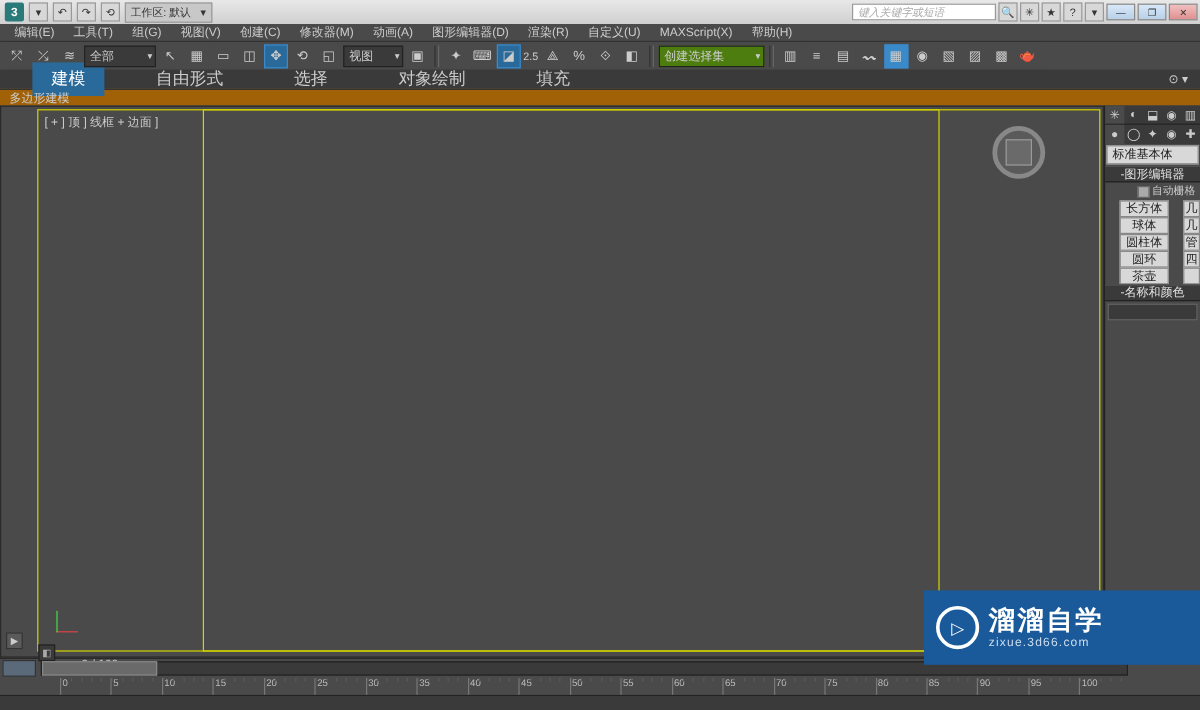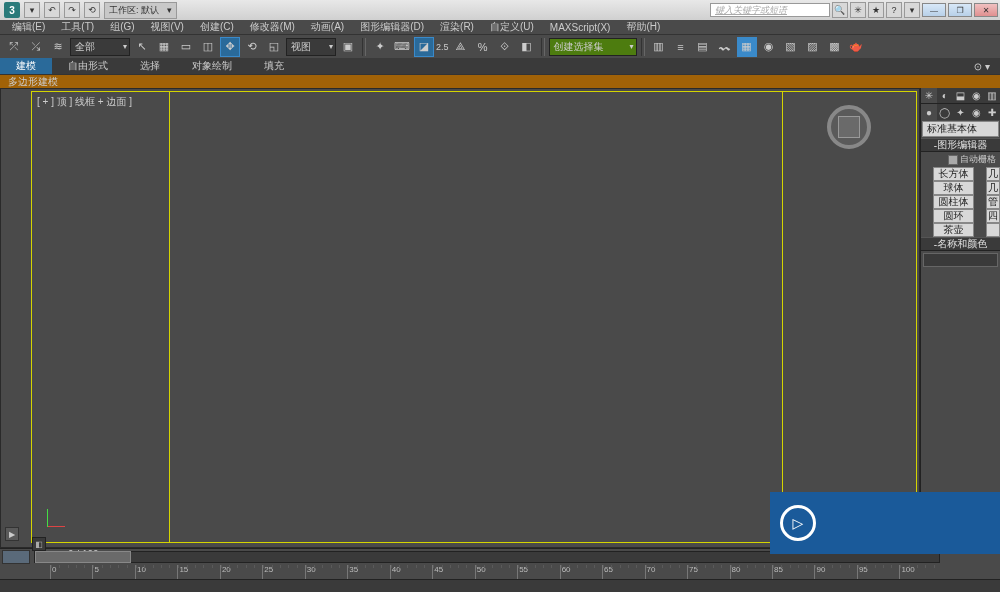--- a/index.html
+++ b/index.html
@@ -6,40 +6,40 @@
 body { width: 1000px; height: 592px; background: #4a4a4a; overflow: hidden; position: relative; }
 
 
 .titlebar { height: 20px; background: linear-gradient(#e8e8e8, #d0d0d0); display: flex; align-items: center; font-size: 10px; color: #333; position: relative; }
 .titlebar-left { display: flex; align-items: center; gap: 4px; padding-left: 4px; }
 .app-icon { width: 16px; height: 16px; background: #2a7a7a; border-radius: 2px; display: flex; align-items: center; justify-content: center; color: #fff; font-size: 10px; font-weight: bold; }
 .tb-btn { width: 16px; height: 16px; background: #d8d8d8; border: 1px solid #999; display: flex; align-items: center; justify-content: center; font-size: 9px; cursor: pointer; }
 .workspace { display: flex; align-items: center; gap: 2px; background: #c8c8c8; padding: 1px 4px; border: 1px solid #999; font-size: 9px; }
 .titlebar-center { position: absolute; left: 50%; transform: translateX(-50%); color: #444; font-size: 10px; }
 .titlebar-right { margin-left: auto; display: flex; align-items: center; gap: 2px; padding-right: 2px; }
-.search-box { width: 120px; height: 14px; background: #fff; border: 1px solid #999; font-size: 9px; font-style: italic; color: #aaa; padding: 0 4px; display:flex; align-items:center;text-decoration:underline; }
+.search-box { width: 120px; height: 14px; background: #fff; border: 1px solid #999; font-size: 9px; font-style: italic; color: #aaa; padding: 0 4px; display:flex; align-items:center; }
 .win-btn { width: 24px; height: 14px; background: linear-gradient(#d8e8f8,#b8d0e8); border: 1px solid #888; display: flex; align-items: center; justify-content: center; font-size: 8px; cursor: pointer; }
 .win-close { background: linear-gradient(#f0c0c0,#e09090); }
 
 
 .menubar { height: 14px; background: #4a4a4a; display: flex; align-items: center; padding-left: 4px; gap: 0; }
 .menu-item { color: #ccc; font-size: 10px; padding: 0 8px; cursor: pointer; }
 
 
 .toolbar { height: 24px; background: #4a4a4a; border-top: 1px solid #333; display: flex; align-items: center; padding: 0 4px; gap: 2px; }
 .tool-btn { width: 20px; height: 20px; background: #4a4a4a; border: 1px solid transparent; display: flex; align-items: center; justify-content: center; color: #ccc; font-size: 11px; cursor: pointer; }
 .tool-btn.active { background: #2a6a9a; border: 1px solid #3a8aca; }
 .tool-sep { width: 4px; height: 18px; border-left: 1px solid #333; border-right: 1px solid #666; margin: 0 2px; }
 .tool-dropdown { height: 18px; background: #3a3a3a; border: 1px solid #222; color: #ccc; font-size: 10px; padding: 0 14px 0 4px; display: flex; align-items: center; cursor: pointer; position: relative; }
 .tool-dropdown::after { content: "▾"; position: absolute; right: 2px; font-size: 8px; }
 .tool-label { color: #ccc; font-size: 9px; }
 
 
 .ribbon-tabs { height: 16px; background: #3a3a3a; display: flex; align-items: center; }
-.ribbon-tab { color: #ccc; font-size: 10px; padding: 0 16px; height: 16px; display: flex; align-items: center; cursor: pointer; }
+.ribbon-tab { color: #ccc; font-size: 14px; padding: 0 16px; height: 28px; display: flex; align-items: center; cursor: pointer; margin-left: 27px; }
 .ribbon-tab.active { background: #2a6a9a; color: #fff; }
 .ribbon-toggle { margin-left: auto; color: #ccc; padding: 0 10px; font-size: 10px; }
 
 
 .ribbon-panel { height: 14px; background: #a16207; border-top: 1px solid #333; color: #ccc; font-size: 10px; padding-left: 8px; display: flex; align-items: center; }
 
 
 .main-area { position: absolute; top: 88px; left: 0; right: 0; bottom: 44px; display: flex; }
 .viewport-container { flex: 1; position: relative; background: #4a4a4a; border: 1px solid #2a2a2a; }
 .viewport-border { position: absolute; top: 2px; left: 30px; right: 2px; bottom: 4px; border: 1px solid #d4d400; }
@@ -406,13 +406,17 @@
             <span></span>
             <span></span>
           </div></div>
       </div>
   </div>
   <div class="status-row"></div>
 </div>
 
 <div class="watermark">
   <div class="wm-logo">▷</div>
+  <div class="wm-text">
+    <div class="wm-title">溜溜自学</div>
+    <div class="wm-url">zixue.3d66.com</div>
+  </div>
 </div>
 
 </body></html>

